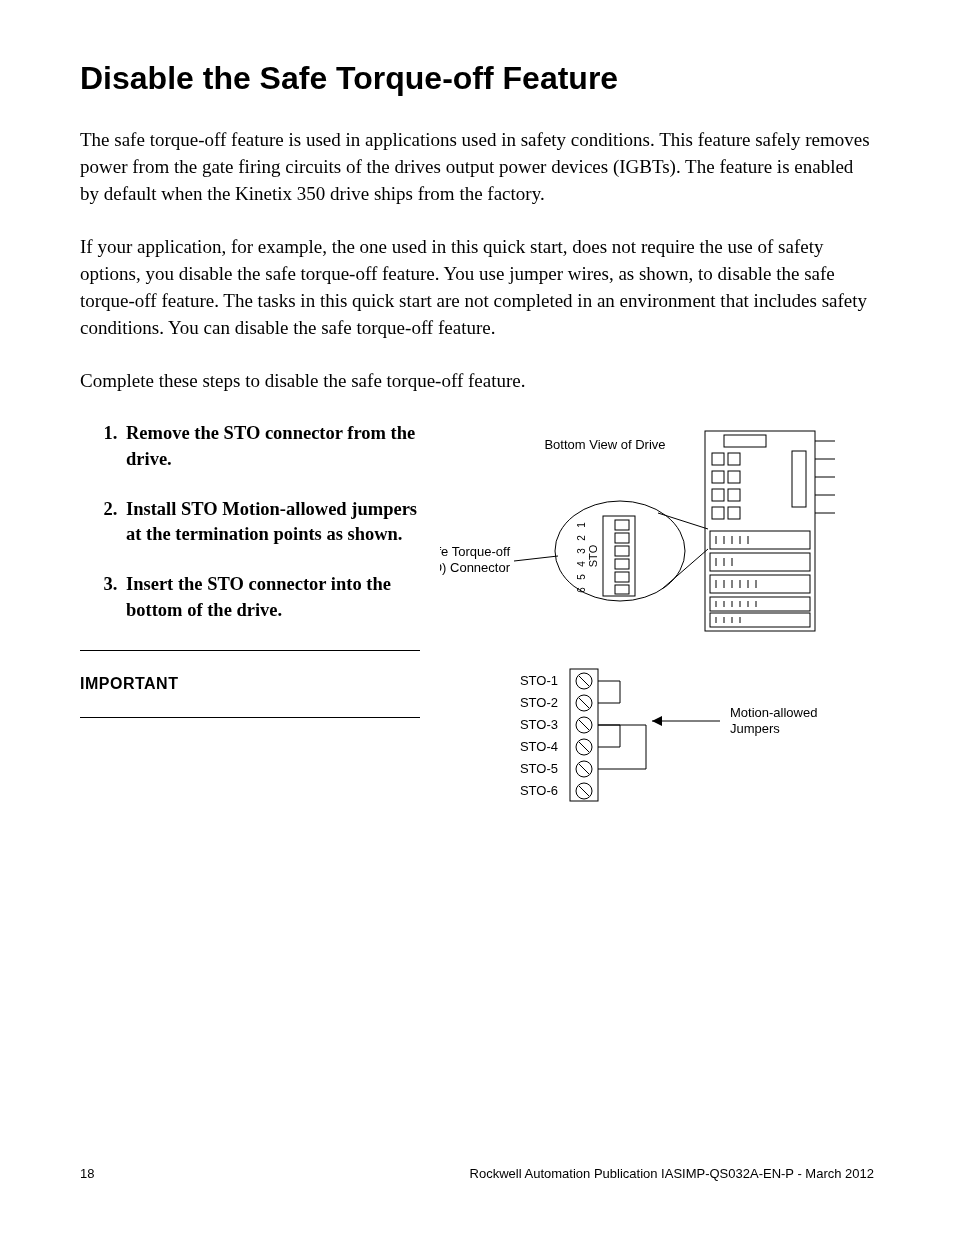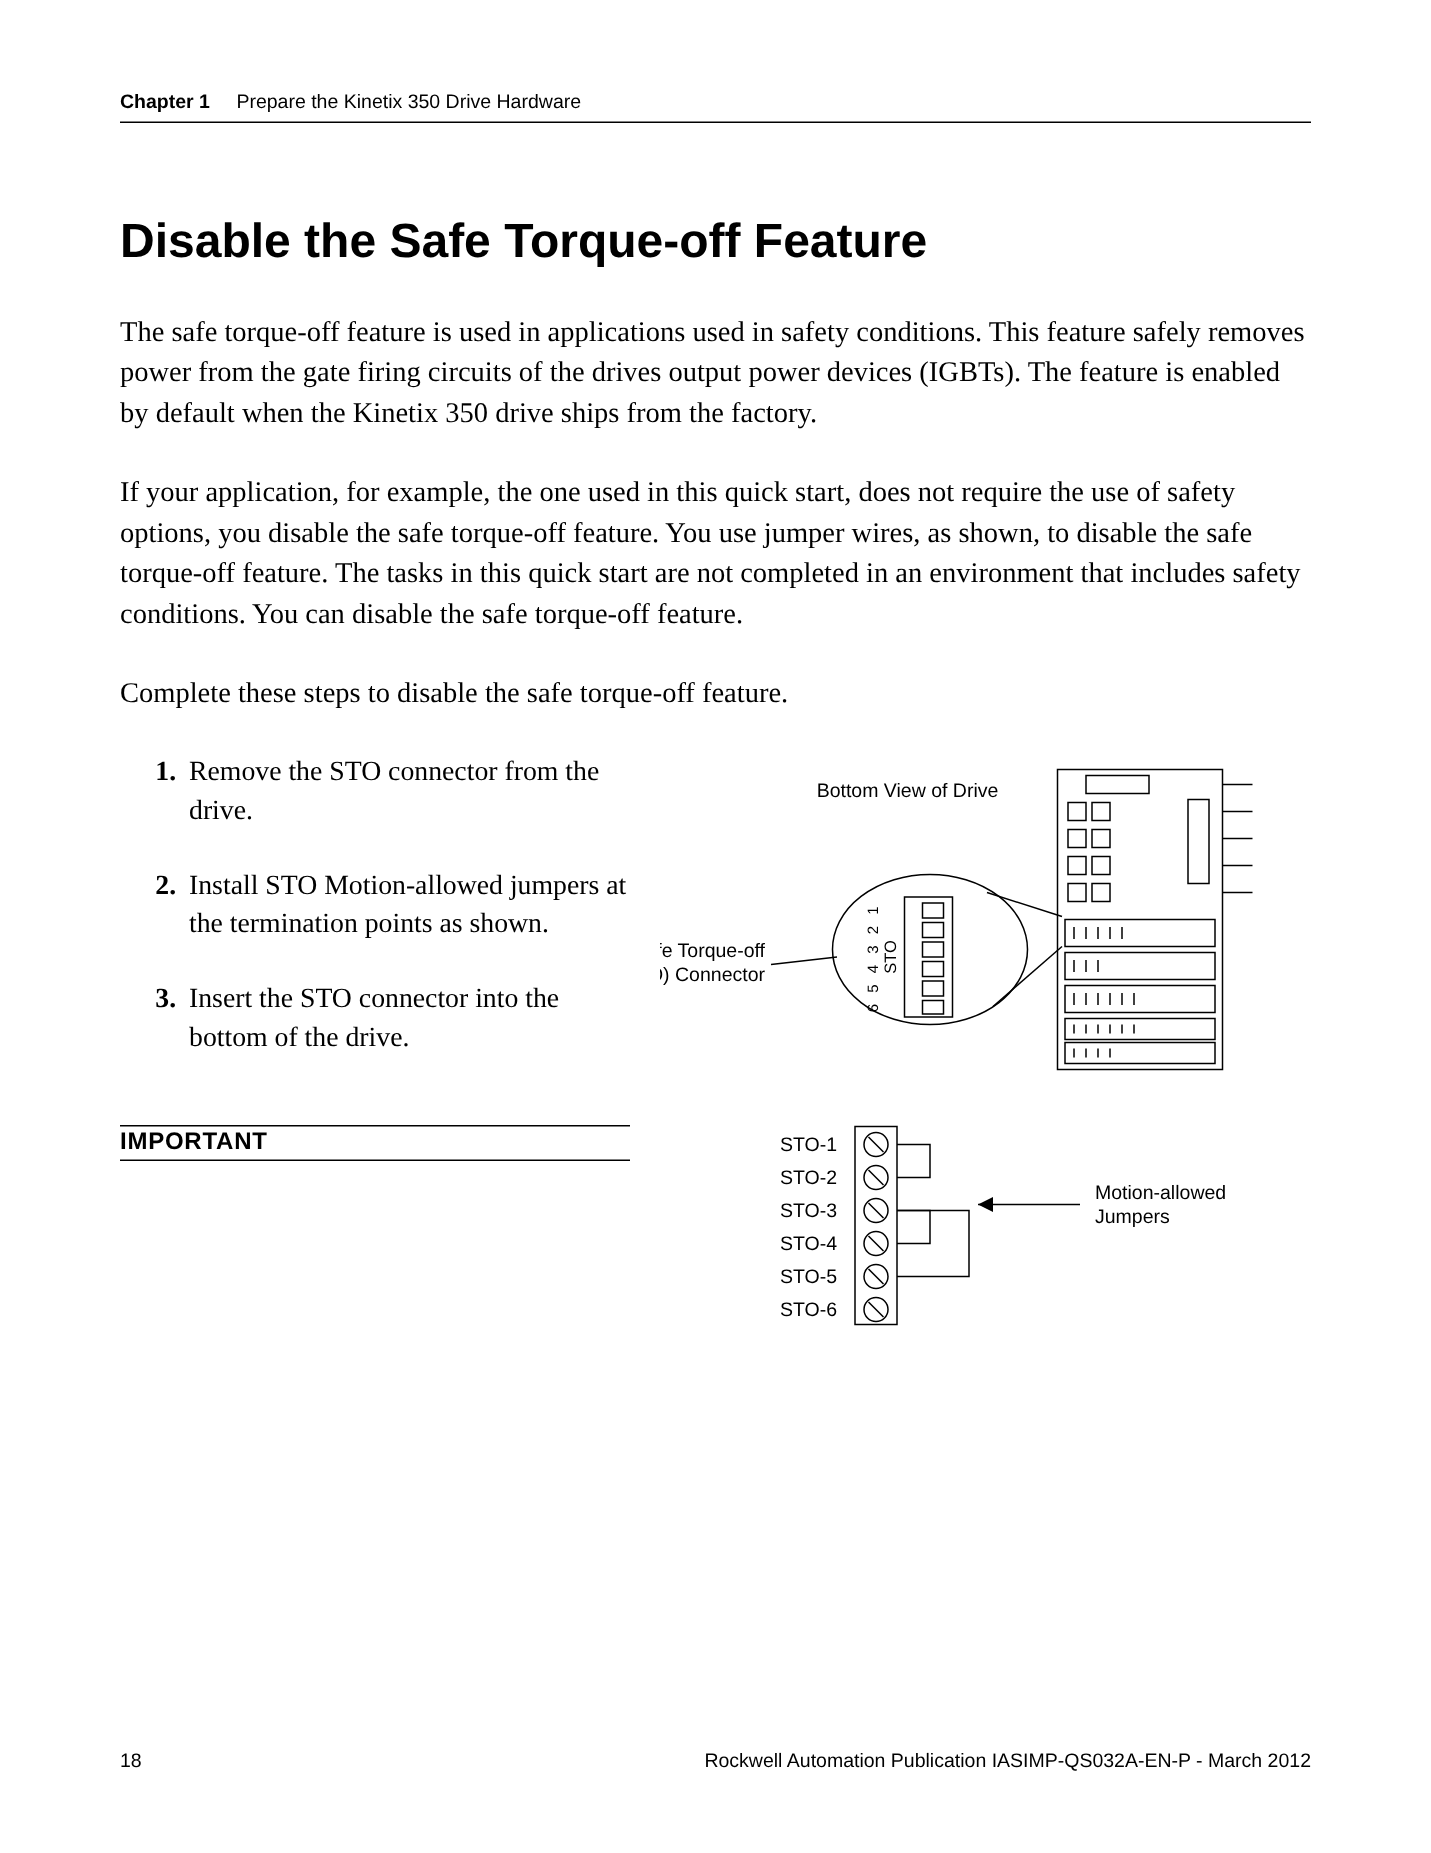--- a/index.html
+++ b/index.html
@@ -46,35 +46,36 @@
     gap: 20px;
     align-items: flex-start;
   }
   .left {
     width: 340px;
     flex: 0 0 340px;
   }
   ol.steps {
     list-style: decimal;
     padding-left: 42px;
-    margin: 0 0 44px 0;
+    margin: 0 0 26px 0;
+    font-weight: bold;
   }
   ol.steps li {
     font-size: 18.5px;
     line-height: 1.4;
     margin-bottom: 24px;
     padding-left: 4px;
   }
   ol.steps li::marker {
     font-weight: 700;
   }
   .important-box {
     border-top: 1px solid #000;
     border-bottom: 1px solid #000;
-    padding: 0 0;
+    padding: 22px 0;
     font-family: "Helvetica Neue", Arial, sans-serif;
     font-size: 16px;
     line-height: 1.4;
     display: flex;
     gap: 16px;
   }
   .important-box .label {
     font-weight: 700;
     letter-spacing: 0.5px;
     flex: 0 0 auto;
@@ -115,24 +116,20 @@
   
   .svg-text {
     font-family: "Helvetica Neue", Arial, sans-serif;
   }
 </style>
 </head>
 <body>
 
 <div class="page">
 
-  <div class="running-head">
-    <span class="chap">Chapter 1</span>
-    <span>Prepare the Kinetix 350 Drive Hardware</span>
-  </div>
 
   <h2 class="section">Disable the Safe Torque-off Feature</h2>
 
   <p class="body">The safe torque-off feature is used in applications used in safety conditions. This feature safely removes power from the gate firing circuits of the drives output power devices (IGBTs). The feature is enabled by default when the Kinetix 350 drive ships from the factory.</p>
   <p class="body">If your application, for example, the one used in this quick start, does not require the use of safety options, you disable the safe torque-off feature. You use jumper wires, as shown, to disable the safe torque-off feature. The tasks in this quick start are not completed in an environment that includes safety conditions. You can disable the safe torque-off feature.</p>
   <p class="body">Complete these steps to disable the safe torque-off feature.</p>
 
   <div class="two-col">
     <div class="left">
       <ol class="steps">

